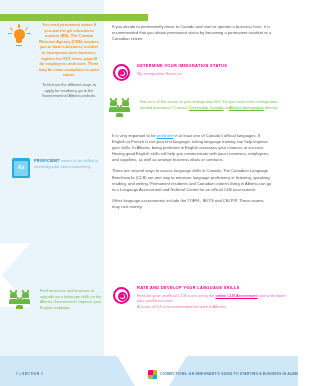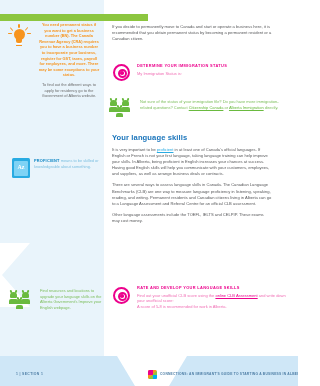--- a/index.html
+++ b/index.html
@@ -256,21 +256,20 @@
             <div class="head"></div>
             <div class="body2"></div>
           </div>
       </div>
       <p class="cbody" style="padding-left:28px;width:148px;">
         <span>Not sure of the status of your immigration file? Do you have more immigration-related questions? Contact </span><a class="link-green" href="#">Citizenship Canada</a><span> or </span><a class="link-green" href="#">Alberta Immigration</a><span> directly.</span>
       </p>
     </div>
 
     <div style="position:absolute;left:0;top:133px;width:160px;">
-      <h2 class="h2">Your language skills</h2>
 
       <p class="para">
         <span>It is very important to be </span><a class="link" href="#">proficient</a><span> in at least one of Canada's official languages. If English or French is not your first language, taking language training can help improve your skills. In Alberta, being proficient in English increases your chances at success. Having good English skills will help you communicate with your customers, employees, and suppliers, as well as arrange business deals or contracts.</span>
       </p>
 
       <p class="para">There are several ways to assess language skills in Canada. The Canadian Language Benchmarks (CLB) are one way to measure language proficiency in listening, speaking, reading, and writing. Permanent residents and Canadian citizens living in Alberta can go to a Language Assessment and Referral Centre for an official CLB assessment.</p>
 
       <p class="para">Other language assessments include the TOEFL, IELTS and CELPIP. These exams may cost money.</p>
     </div>
 

